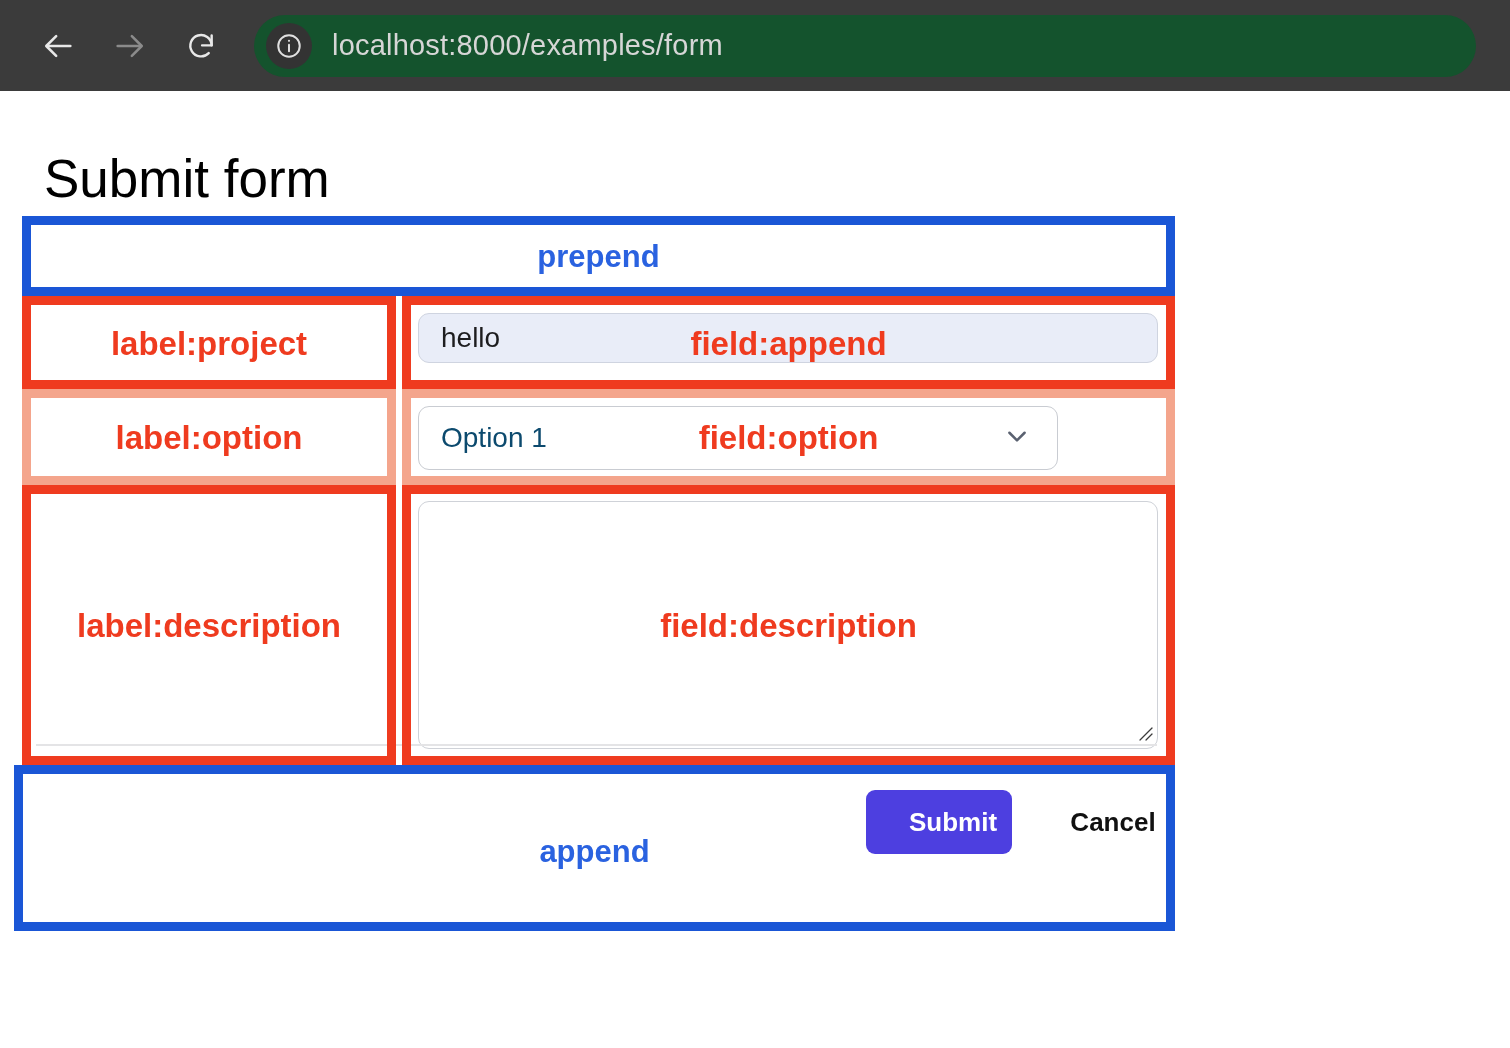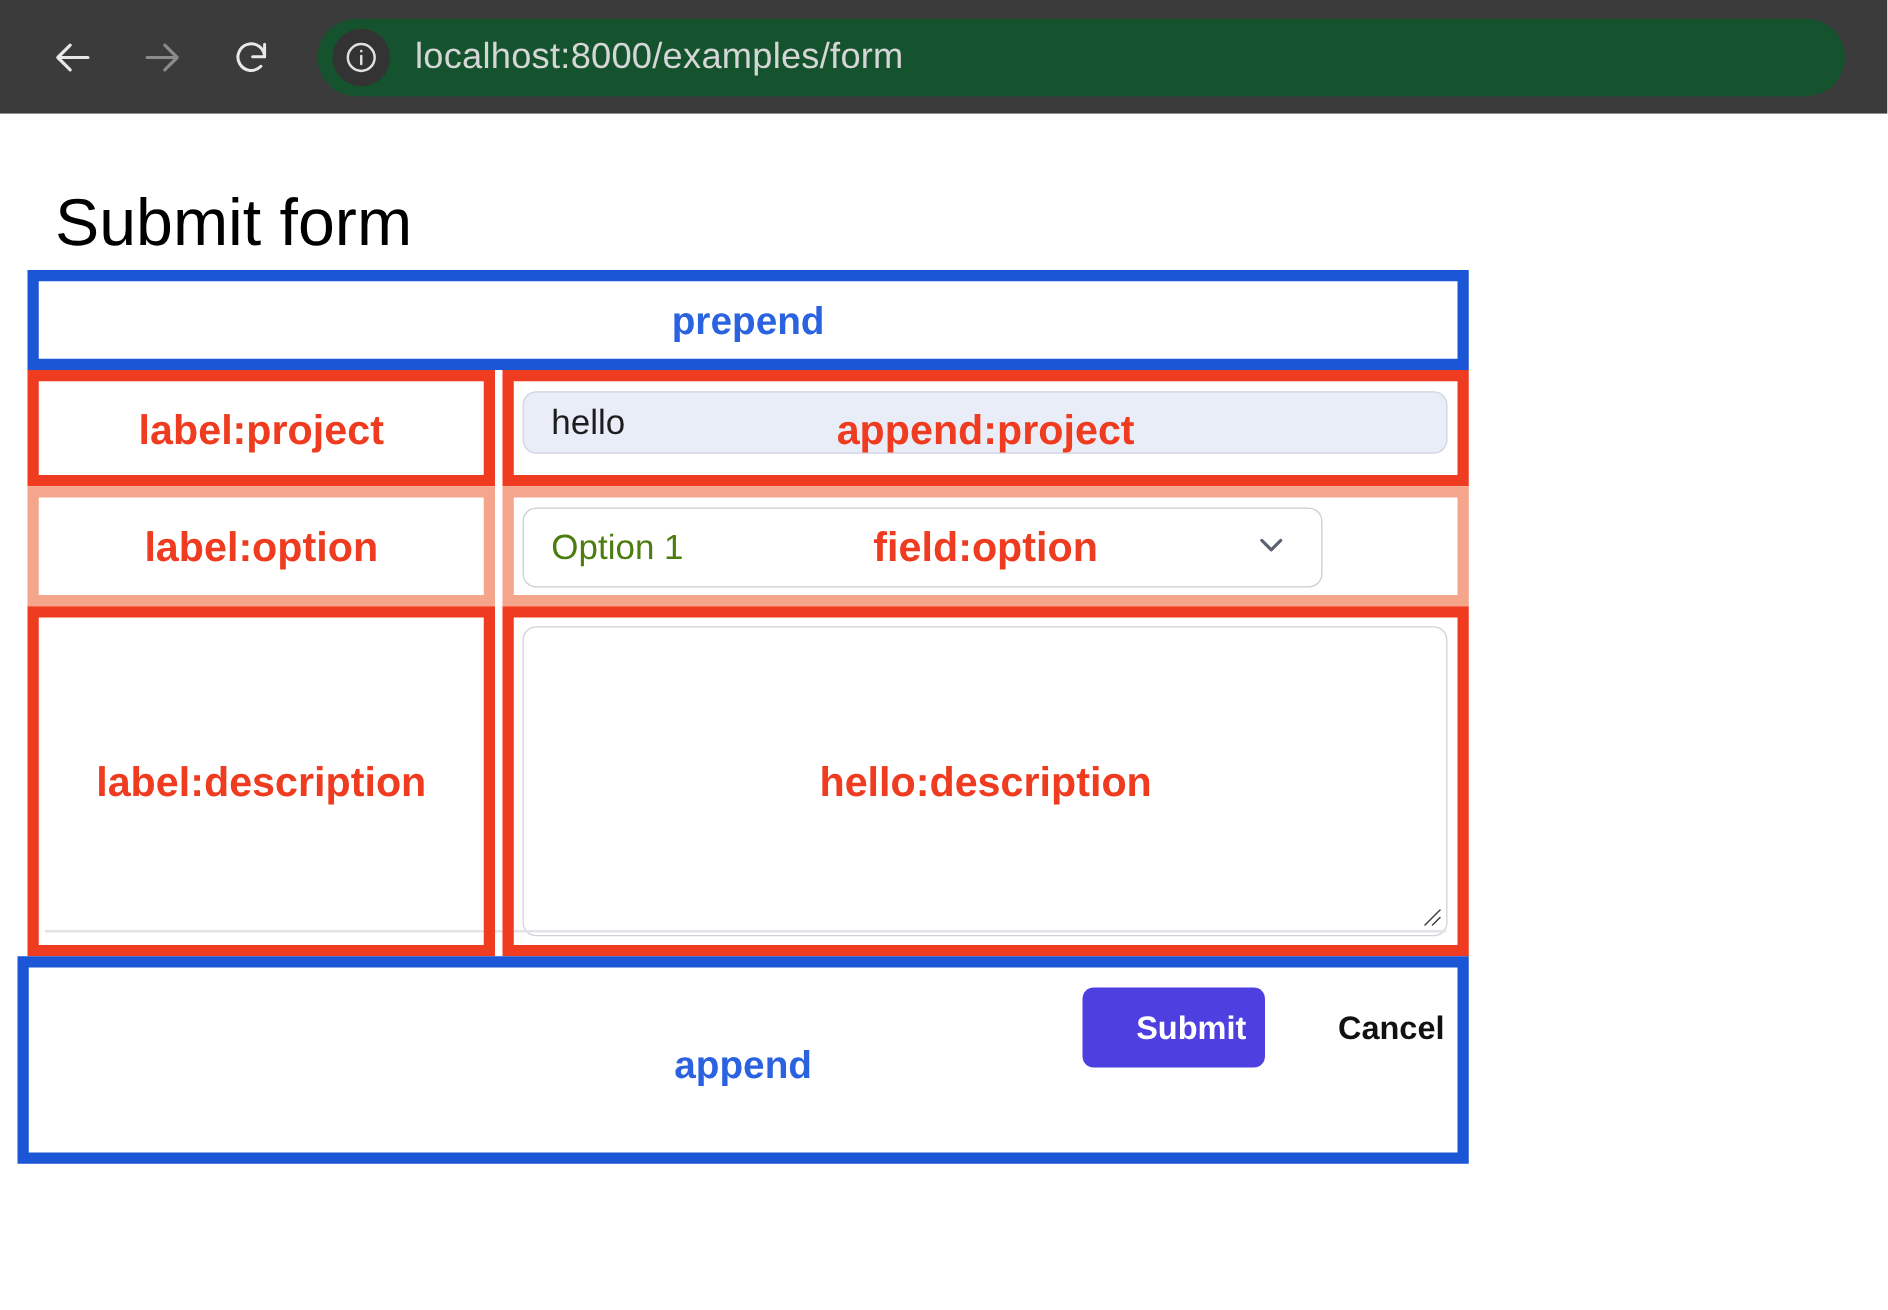--- a/index.html
+++ b/index.html
@@ -160,21 +160,21 @@
     height: 64px;
   }
   .select-option {
     width: 100%;
     height: 100%;
     box-sizing: border-box;
     background: #ffffff;
     border: 1px solid #c9ccd2;
     border-radius: 11px;
     font-size: 28px;
-    color: #4d7c0f;
+    color: #0c4a6e;
     padding: 0 22px;
     font-family: "Liberation Sans", sans-serif;
     display: flex;
     align-items: center;
   }
   .select-chevron {
     position: absolute;
     right: 28px;
     top: 50%;
     transform: translateY(-50%);
@@ -326,36 +326,36 @@
 
   <div class="ovl ovl-blue" id="box-prepend">
     <div class="ovl-label lbl-blue" style="top:14px; font-size:31px;">prepend</div>
   </div>
 
   <div class="ovl ovl-red" id="box-lbl-proj">
     <div class="ovl-label lbl-red" style="top:20px; font-size:33px;">label:project</div>
   </div>
 
   <div class="ovl ovl-red" id="box-fld-proj">
-    <div class="ovl-label lbl-red" style="top:20px; font-size:33px;">append:project</div>
+    <div class="ovl-label lbl-red" style="top:20px; font-size:33px;">field:append</div>
   </div>
 
   <div class="ovl ovl-salmon" id="box-lbl-opt">
     <div class="ovl-label lbl-red" style="top:21px; font-size:33px;">label:option</div>
   </div>
 
   <div class="ovl ovl-salmon" id="box-fld-opt">
     <div class="ovl-label lbl-red" style="top:21px; font-size:33px;">field:option</div>
   </div>
 
   <div class="ovl ovl-red" id="box-lbl-desc">
     <div class="ovl-label lbl-red" style="top:113px; font-size:33px;">label:description</div>
   </div>
 
   <div class="ovl ovl-red" id="box-fld-desc">
-    <div class="ovl-label lbl-red" style="top:113px; font-size:33px;">hello:description</div>
+    <div class="ovl-label lbl-red" style="top:113px; font-size:33px;">field:description</div>
   </div>
 
   <div class="ovl ovl-blue" id="box-append">
     <div class="ovl-label lbl-blue" style="top:60px; font-size:31px;">append</div>
   </div>
 
 </div>
 
 </body></html>

